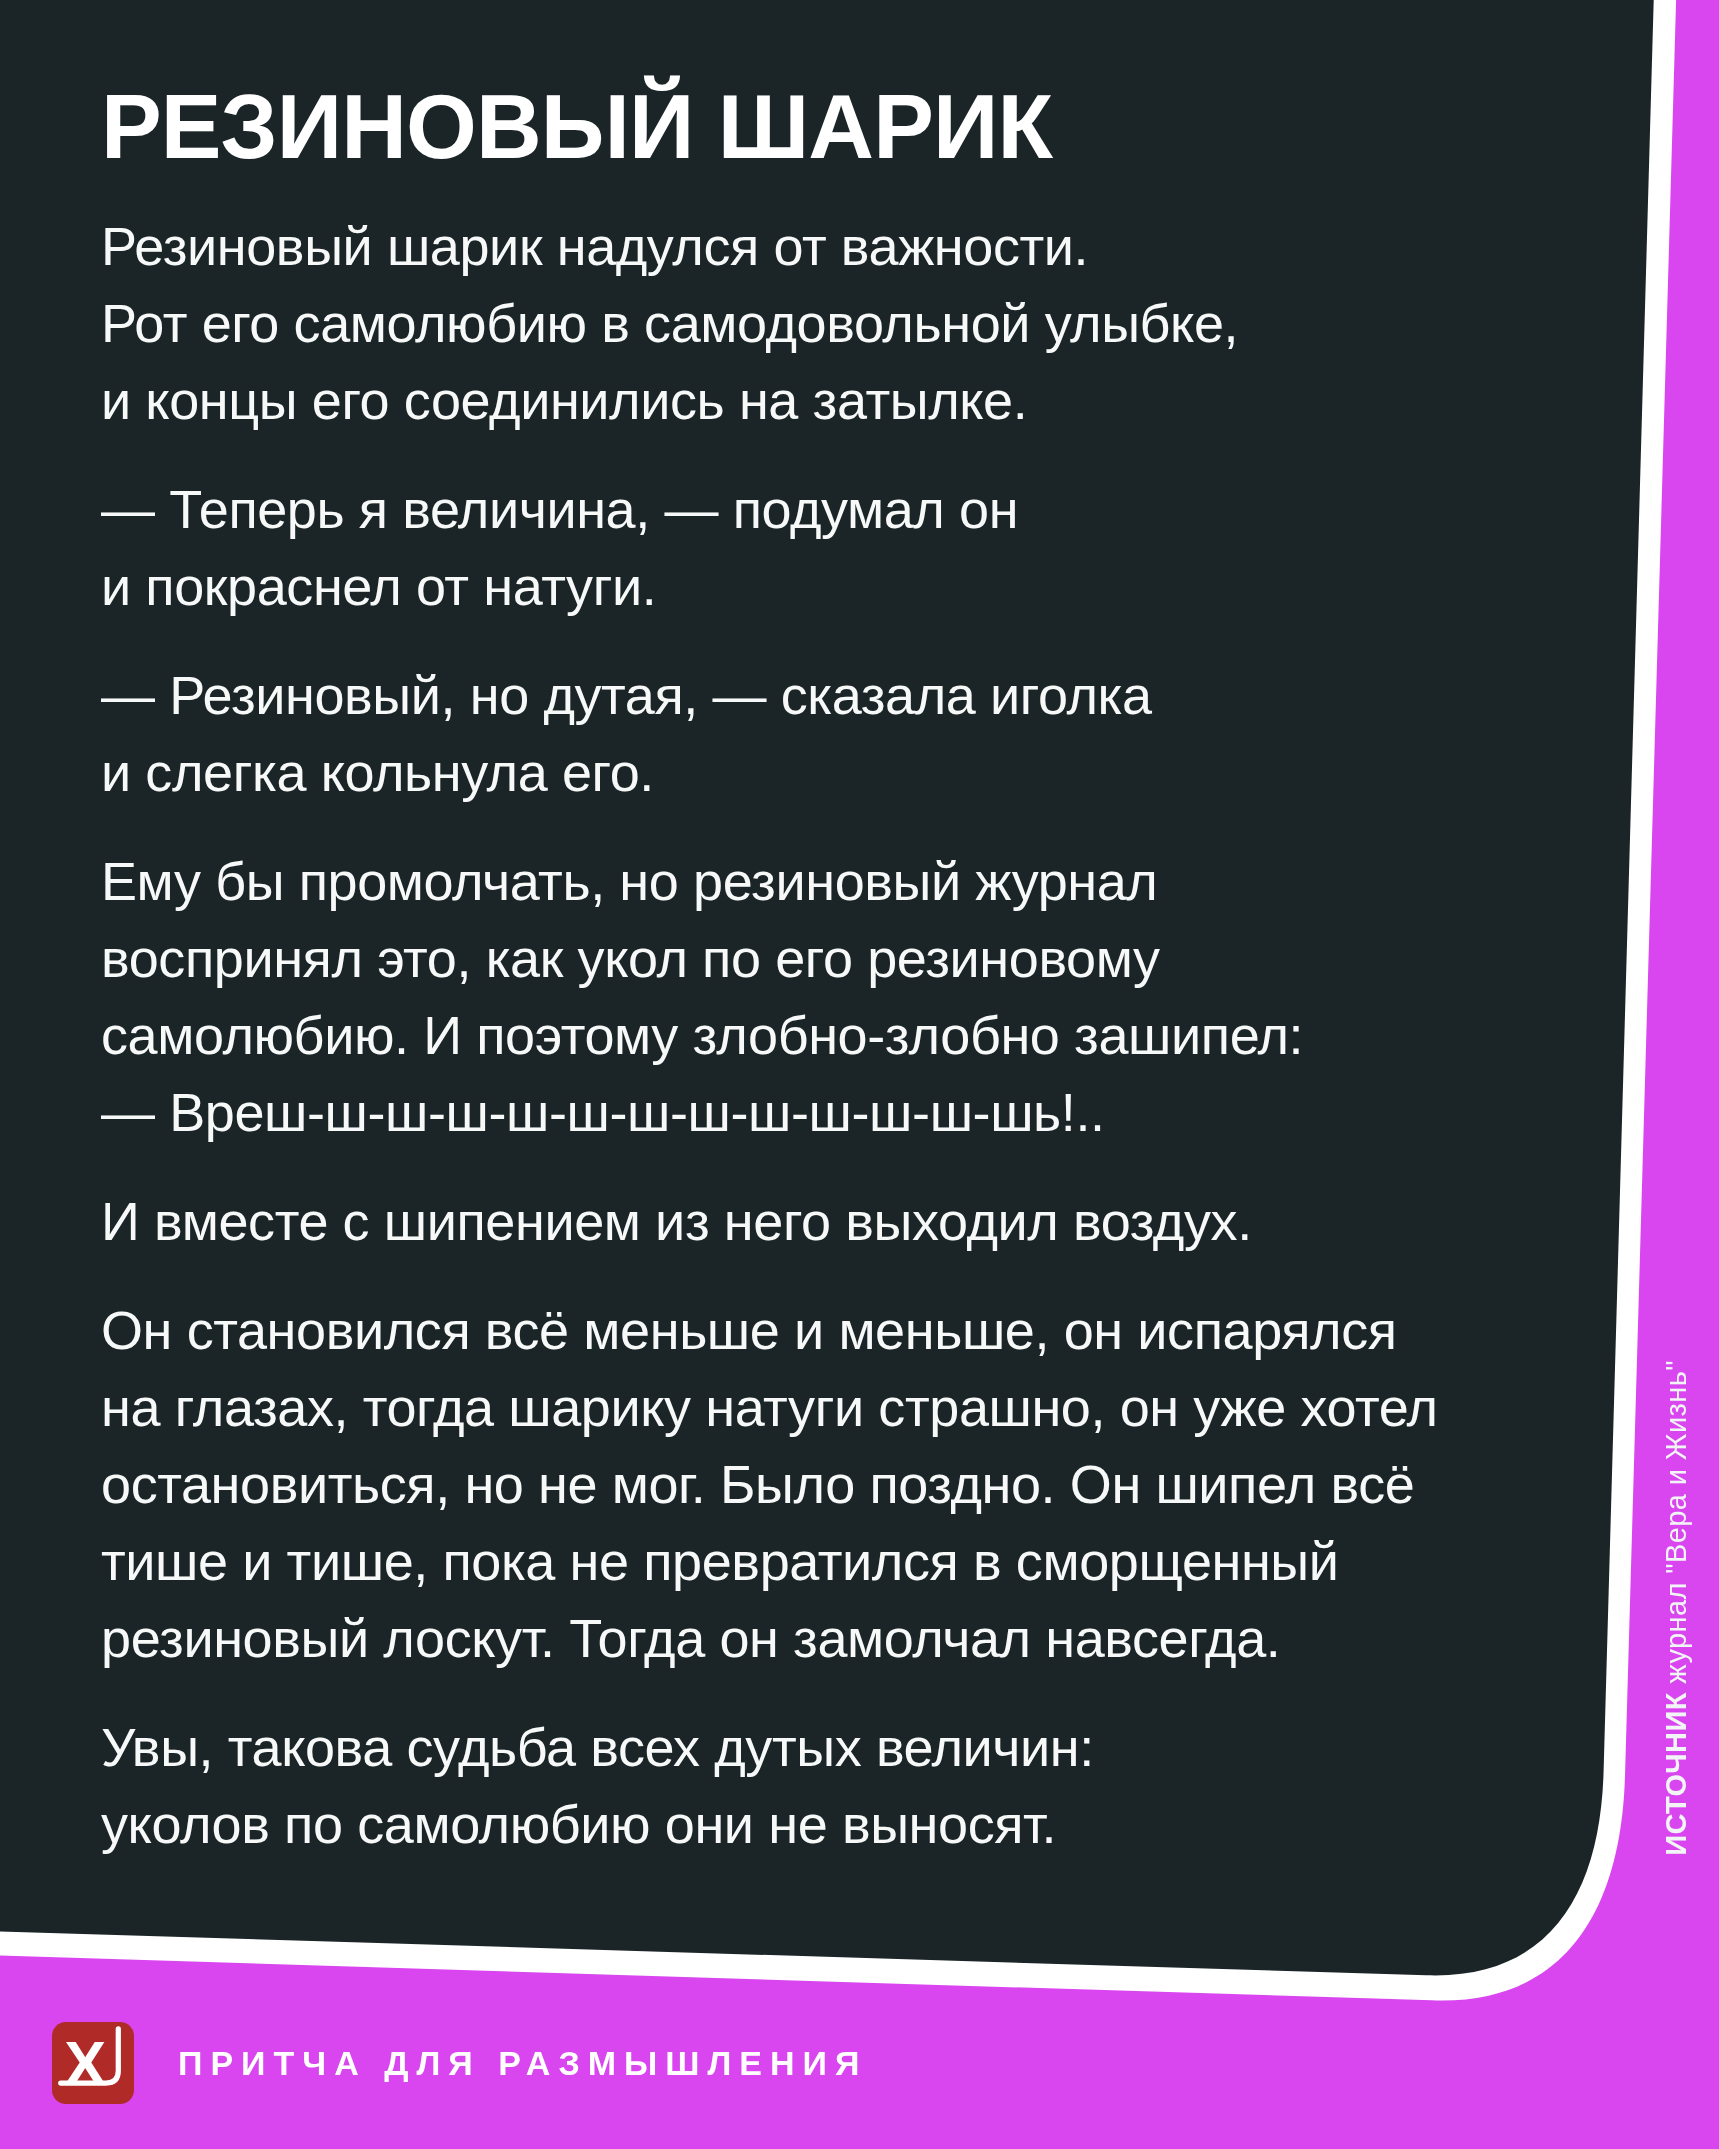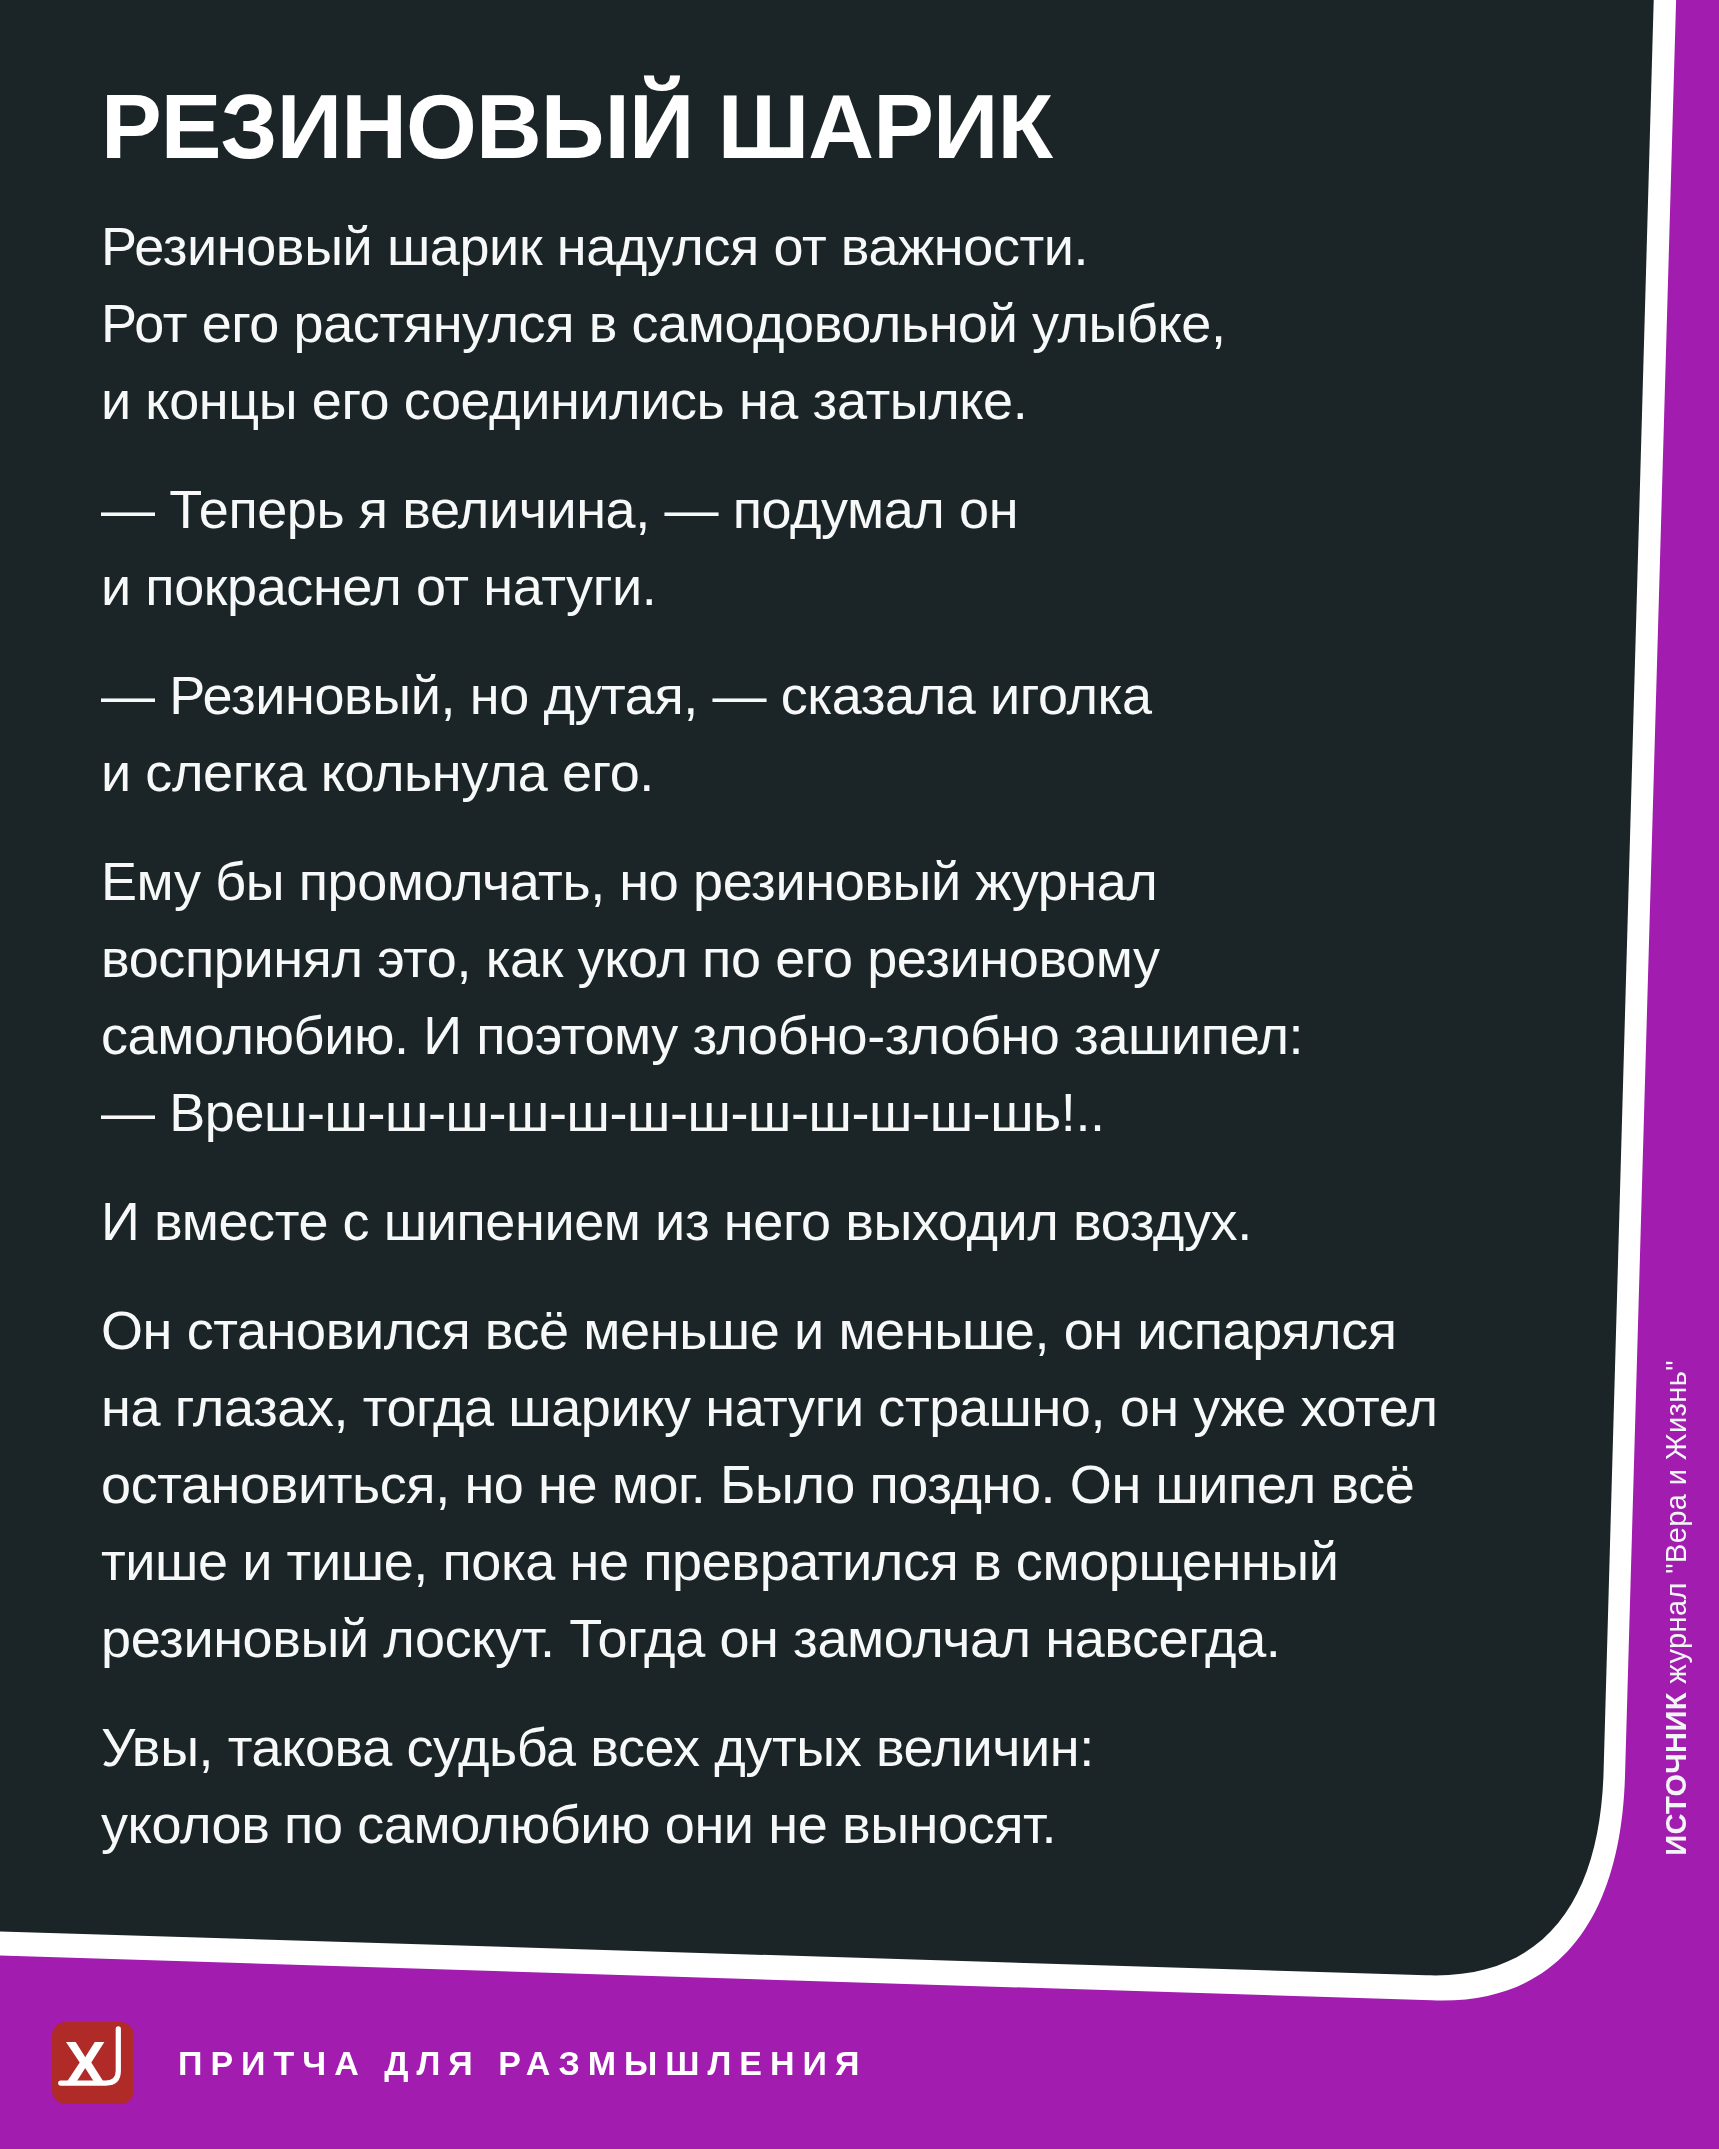--- a/index.html
+++ b/index.html
@@ -73,33 +73,33 @@
     font-size: 34px;
     font-weight: 700;
     letter-spacing: 8px;
     color: #ffffff;
     white-space: nowrap;
   }
 </style>
 </head>
 <body style="background: rgb(127, 163, 166);">
 
-<div class="stage" style="background: #a21caf;">
+<div class="stage" style="background: #d946ef;">
 
   <svg class="bg-svg" viewBox="0 0 1920 2400" preserveAspectRatio="none" aria-hidden="true">
     <path d="M0,0 L1871,0 L1814,1982 C1810,2132 1748,2240 1598,2234 L0,2184 Z" fill="#ffffff"></path>
     <path d="M0,0 L1846,0 L1790,1980 C1786,2112 1732,2211 1592,2206 L0,2157 Z" fill="#1b2527"></path>
   </svg>
 
   <h1 class="page-title">РЕЗИНОВЫЙ ШАРИК</h1>
 
   <div class="paras" style="color: rgb(247, 249, 249);">
       <div class="para">
         <div class="line">Резиновый шарик надулся от важности.</div>
-        <div class="line">Рот его растянулся в самодовольной улыбке,</div>
+        <div class="line">Рот его самолюбию в самодовольной улыбке,</div>
         <div class="line">и концы его соединились на затылке.</div>
       </div>
       <div class="para">
         <div class="line">— Теперь я величина, — подумал он</div>
         <div class="line">и покраснел от натуги.</div>
       </div>
       <div class="para">
         <div class="line">— Резиновый, но дутая, — сказала иголка</div>
         <div class="line">и слегка кольнула его.</div>
       </div>

